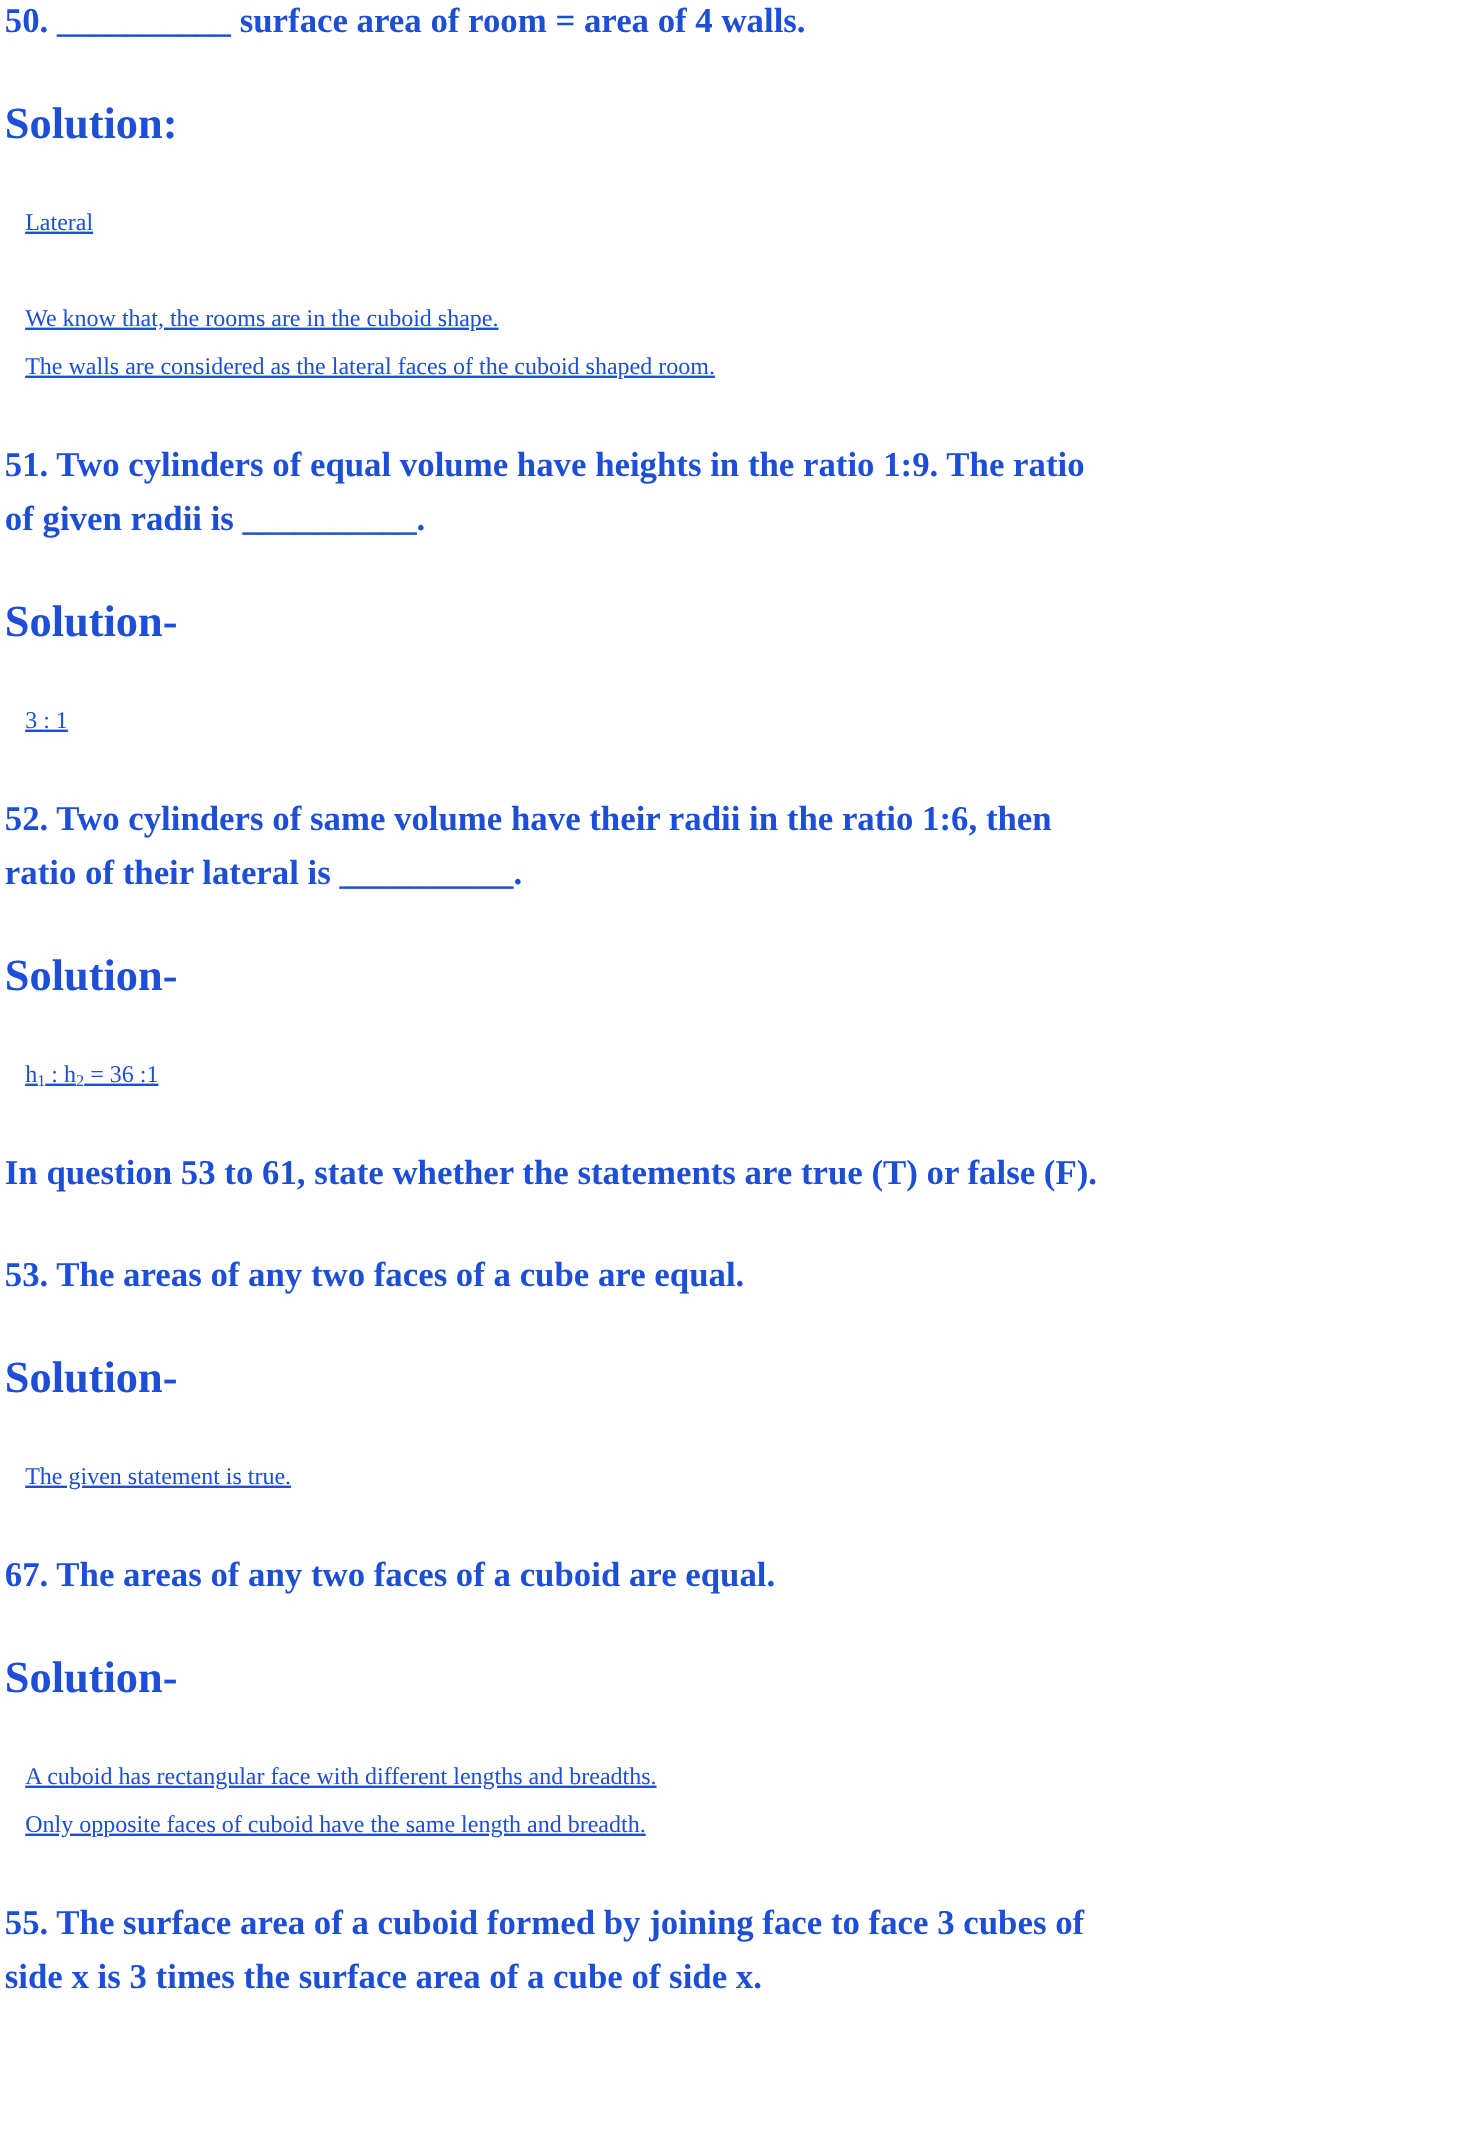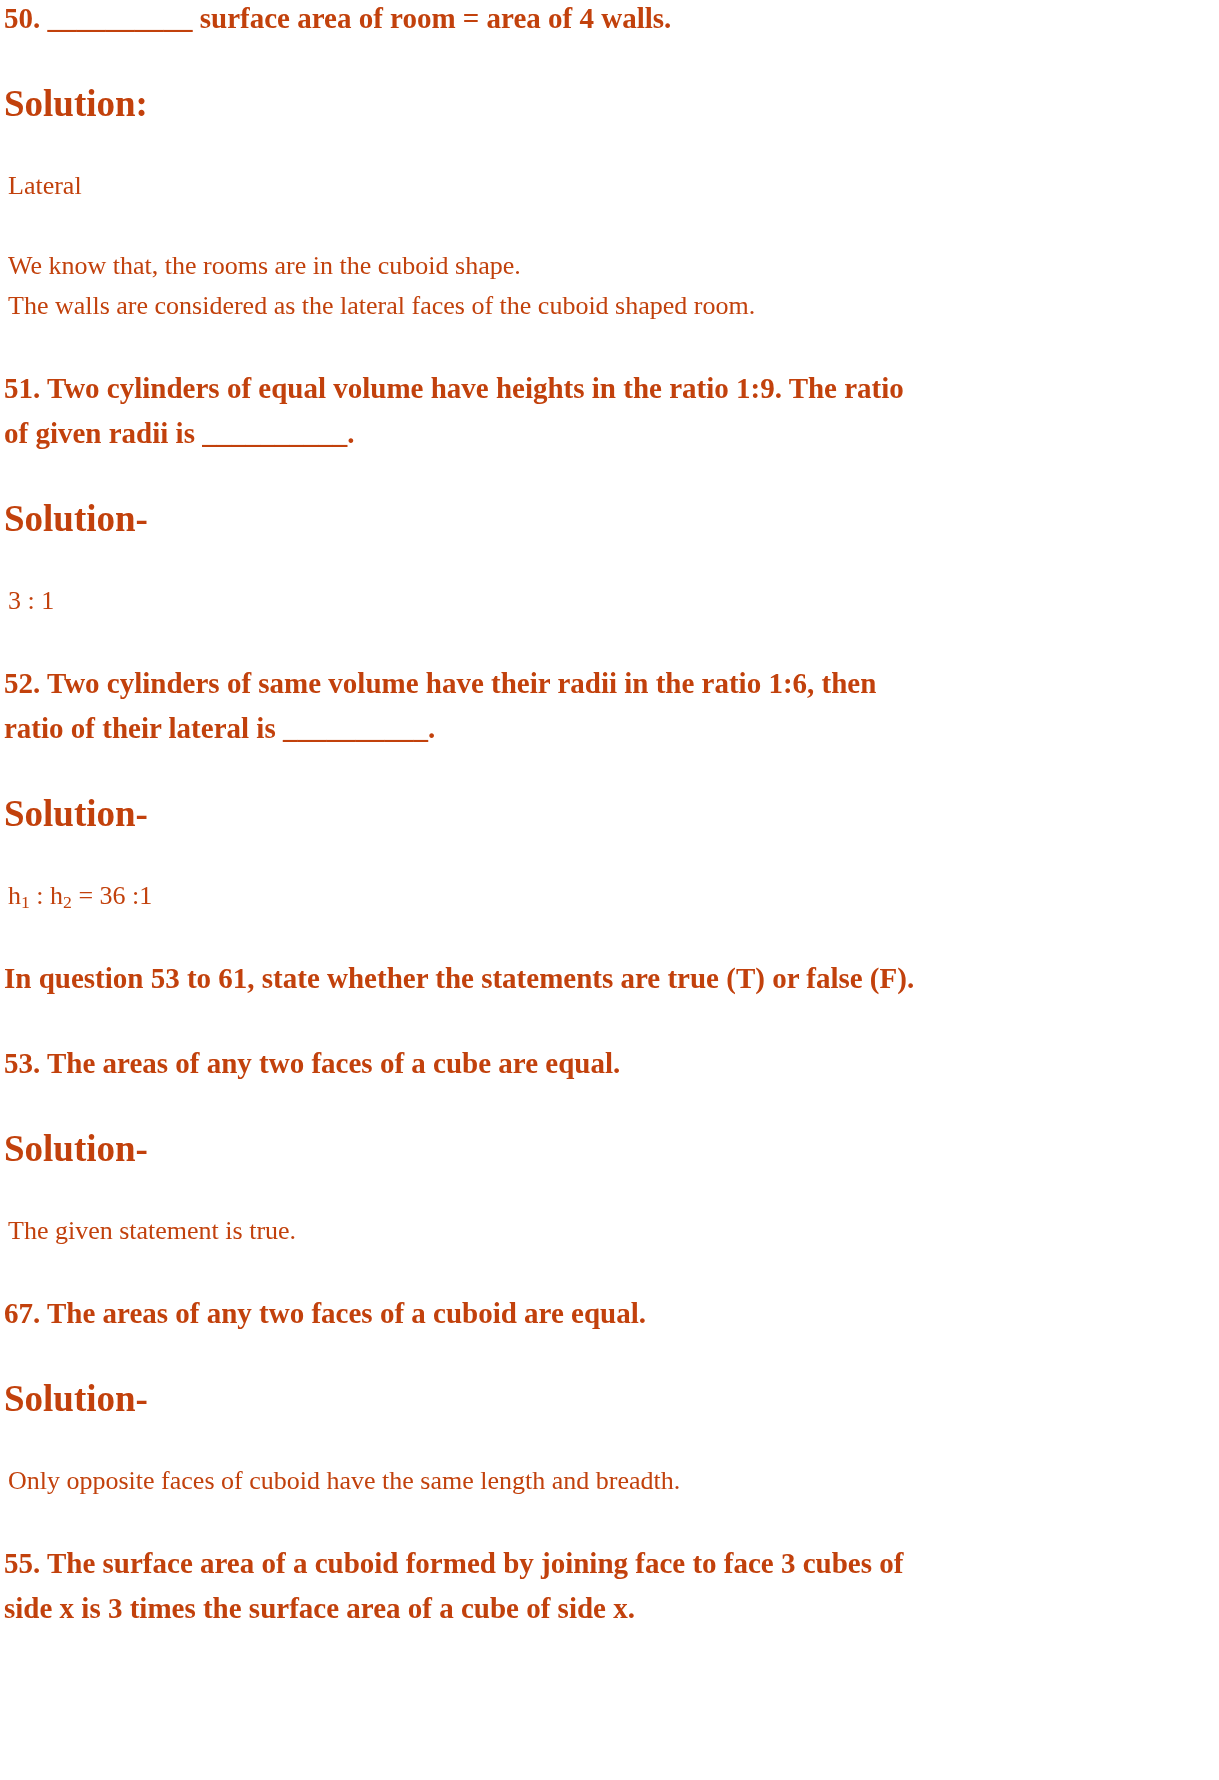--- a/index.html
+++ b/index.html
@@ -9,42 +9,43 @@
   }
   .page {
     position: relative;
     width: 1219px;
     height: 1780px;
     overflow: hidden;
     box-sizing: border-box;
     padding: 6px 10px 0 4px;
     background: #ffffff;
     font-family: "Liberation Serif", "DejaVu Serif", serif;
-    color: #c2410c;
+    color: #1d4ed8;
   }
   .q-title {
     font-weight: bold;
     font-size: 29px;
     line-height: 45px;
     margin: 0 0 40px 0;
   }
   .first {
     margin-top: -10px;
   }
   .sol-label {
     font-weight: bold;
     font-size: 37px;
     line-height: 45px;
     margin: 0 0 40px 0;
   }
   .body-text {
     font-weight: normal;
-    font-size: 26px;
+    font-size: 20px;
     line-height: 40px;
-    margin: 0 0 40px 4px;
+    margin: 0 0 40px 17px;
+    text-decoration: underline;
   }
   .line { display: block; }
   sub {
     font-size: 0.68em;
     line-height: 0;
     vertical-align: -0.25em;
   }
 </style>
 </head>
 <body>
@@ -87,20 +88,21 @@
   <p class="sol-label">Solution-</p>
 
   <p class="body-text">The given statement is true.</p>
 
   <p class="q-title">67. The areas of any two faces of a cuboid are equal.</p>
 
   <p class="sol-label">Solution-</p>
 
 
   <p class="body-text">
+    <span class="line">A cuboid has rectangular face with different lengths and breadths.</span>
     <span class="line">Only opposite faces of cuboid have the same length and breadth.</span>
   </p>
 
   <p class="q-title">
     <span class="line">55. The surface area of a cuboid formed by joining face to face 3 cubes of</span>
     <span class="line">side x is 3 times the surface area of a cube of side x.</span>
   </p>
 
 </div>
 

